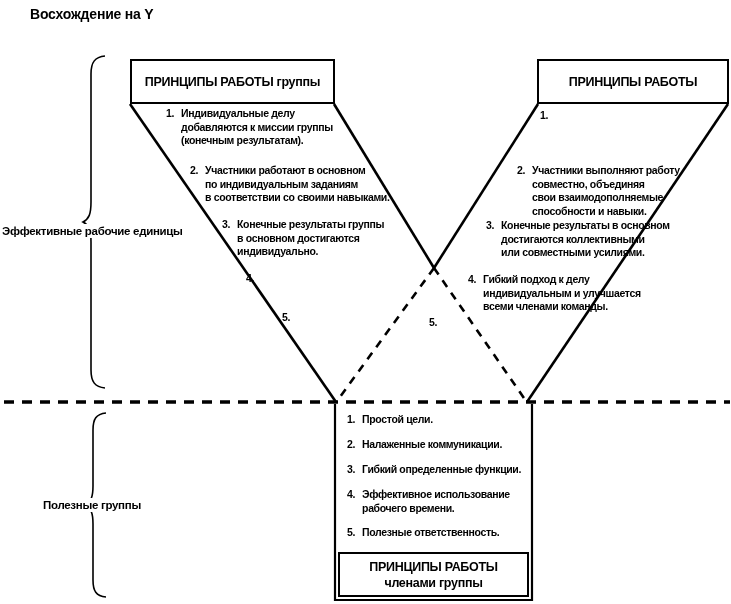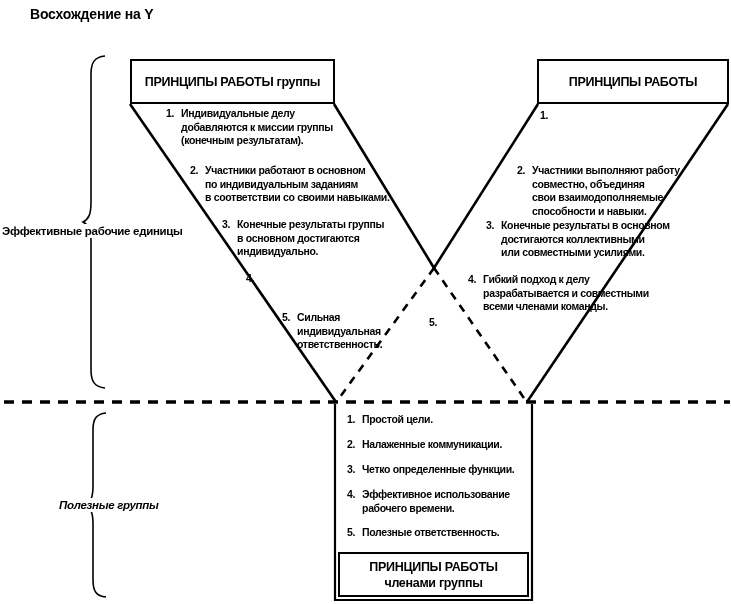--- a/index.html
+++ b/index.html
@@ -75,21 +75,21 @@
   .side-label {
     position: absolute;
     background: #fff;
     font-size: 11.5px;
     font-weight: bold;
     letter-spacing: -0.3px;
     padding: 1px 3px 1px 0;
     z-index: 2;
   }
   #label-units  { left: 2px;  top: 216px; margin-top: 8px; }
-  #label-groups { left: 59px; top: 498px; font-style: italic; }
+  #label-groups { left: 43px; top: 498px; }
 </style>
 </head>
 <body>
 
 <div id="stage">
 
   <svg id="diagram-lines" viewBox="0 0 731 604" xmlns="http://www.w3.org/2000/svg">
 
     <line x1="130" y1="104" x2="336" y2="402" stroke="#000" stroke-width="2.6"></line>
     <line x1="334" y1="104" x2="434" y2="268" stroke="#000" stroke-width="2.6"></line>
@@ -140,23 +140,20 @@
     <span class="num">3.</span>
     <span class="txt">Конечные результаты группы
 в основном достигаются
 индивидуально.</span>
   </div>
   <div class="item li-3">
     <span class="num">4.</span>
   </div>
   <div class="item li-4">
     <span class="num">5.</span>
-    <span class="txt">Сильная
-индивидуальная
-ответственность.</span>
   </div>
 
   <div class="item ri-0">
     <span class="num">1.</span>
   </div>
   <div class="item ri-1">
     <span class="num">2.</span>
     <span class="txt">Участники выполняют работу
 совместно, объединяя
 свои взаимодополняемые
@@ -164,38 +161,38 @@
   </div>
   <div class="item ri-2">
     <span class="num">3.</span>
     <span class="txt">Конечные результаты в основном
 достигаются коллективными
 или совместными усилиями.</span>
   </div>
   <div class="item ri-3">
     <span class="num">4.</span>
     <span class="txt">Гибкий подход к делу
-разрабатывается и совместными
+индивидуальным и улучшается
 всеми членами команды.</span>
   </div>
   <div class="item ri-4">
     <span class="num">5.</span>
   </div>
 
   <div class="item bi-0">
     <span class="num">1.</span>
     <span class="txt">Простой цели.</span>
   </div>
   <div class="item bi-1">
     <span class="num">2.</span>
     <span class="txt">Налаженные коммуникации.</span>
   </div>
   <div class="item bi-2">
     <span class="num">3.</span>
-    <span class="txt">Четко определенные функции.</span>
+    <span class="txt">Гибкий определенные функции.</span>
   </div>
   <div class="item bi-3">
     <span class="num">4.</span>
     <span class="txt">Эффективное использование
 рабочего времени.</span>
   </div>
   <div class="item bi-4">
     <span class="num">5.</span>
     <span class="txt">Полезные ответственность.</span>
   </div>

